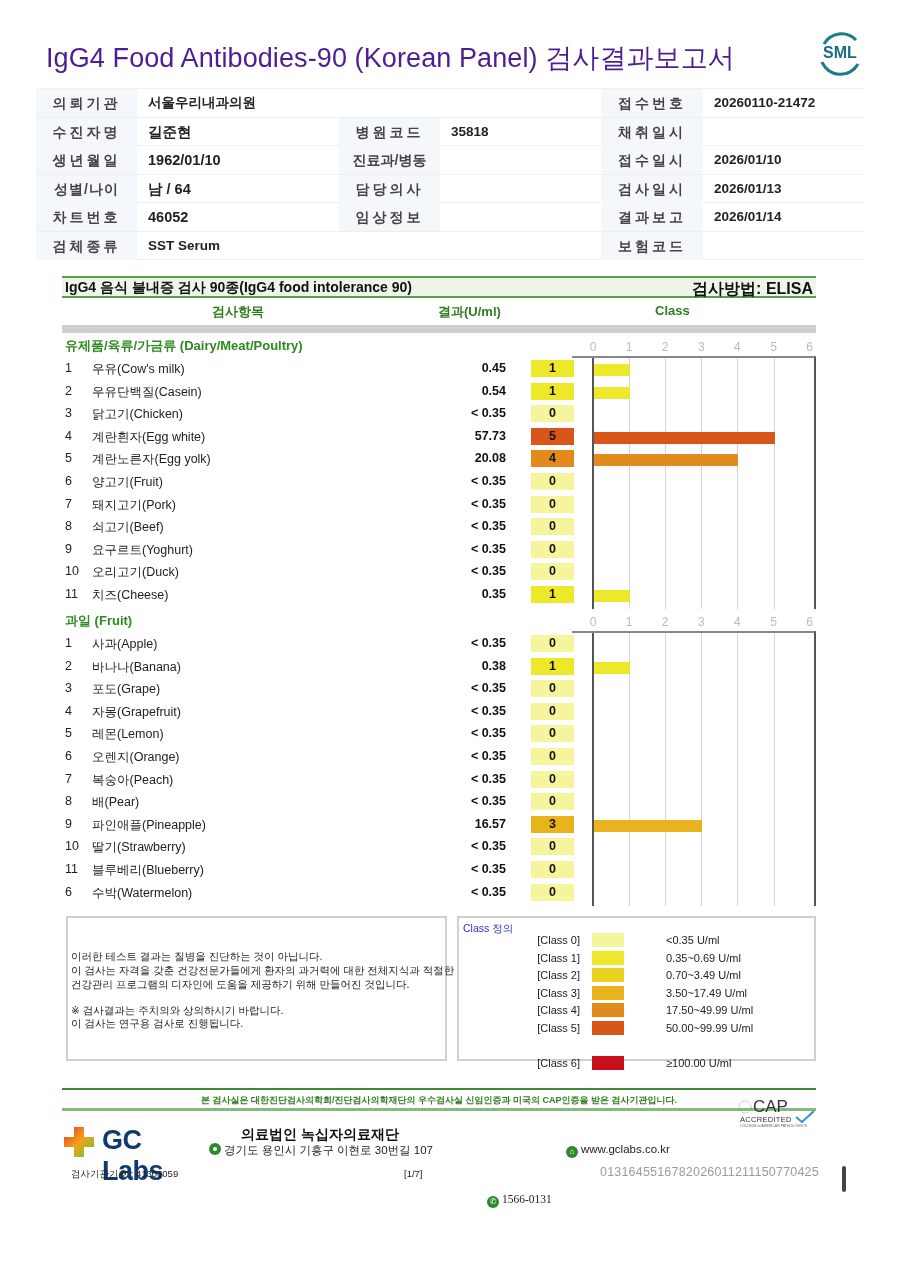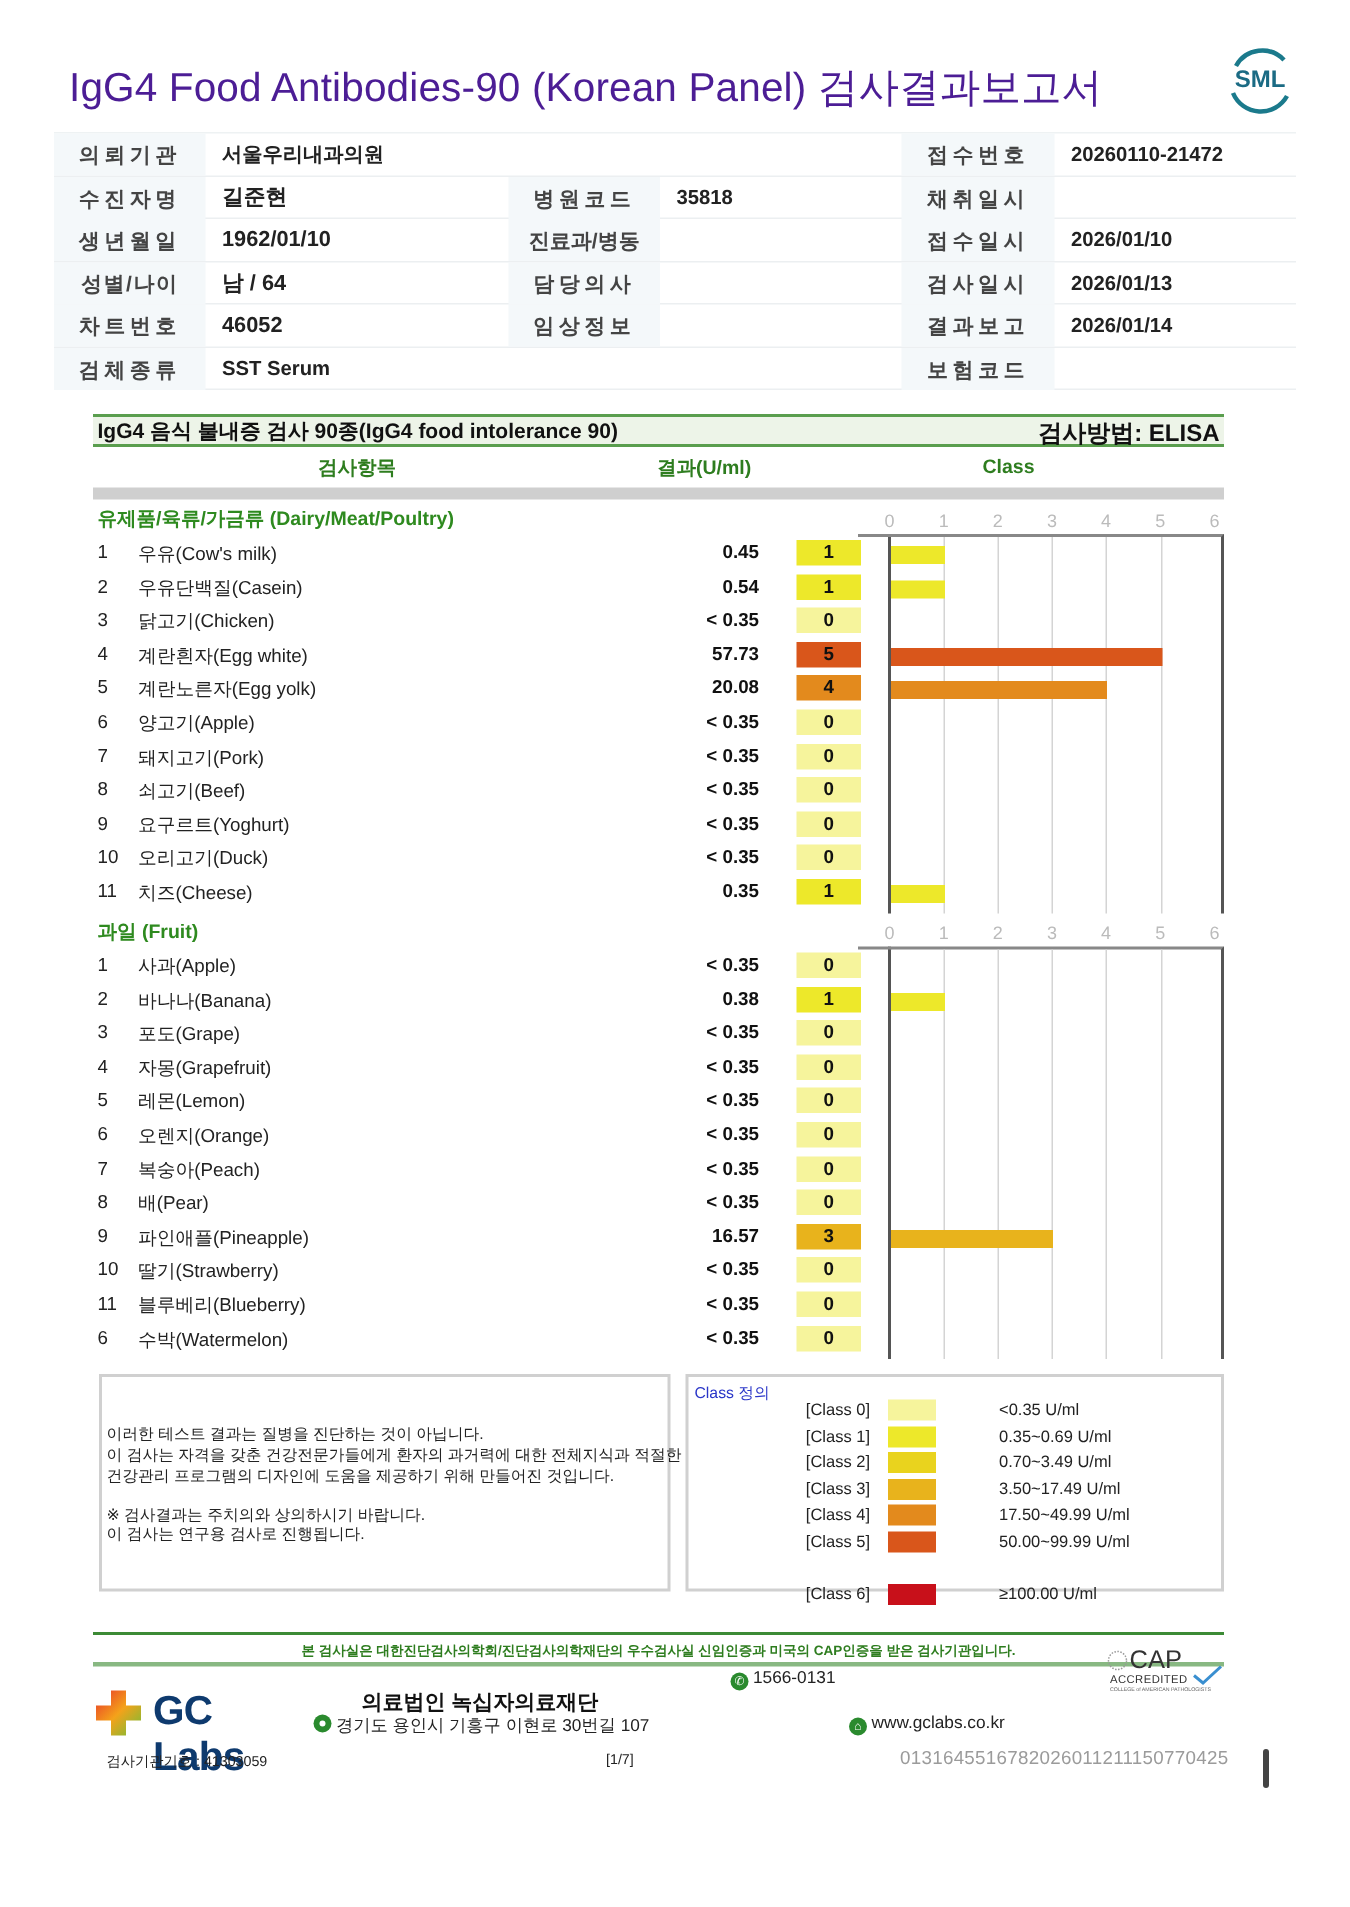--- a/index.html
+++ b/index.html
@@ -56,21 +56,21 @@
   .cert-line { position: absolute; left: 62px; top: 1088px; width: 754px; height: 23px; border-top: 2px solid #3c8a35; border-bottom: 3px solid #88b882; }
   .cert-line span { position: absolute; left: 0; width: 100%; top: 4px; text-align: center; font-size: 9px; color: #2e7d1f; font-weight: bold; }
 
   .gc-logo { position: absolute; left: 62px; top: 1125px; width: 145px; height: 36px; }
   .gc-plus { position: absolute; left: 0; top: 0; width: 34px; height: 34px; }
   .gc-text { position: absolute; left: 40px; top: 0; font-size: 27px; color: #0e3a6e; font-weight: bold; letter-spacing: -0.5px; }
   .foundation { position: absolute; left: 209px; top: 1126px; font-size: 14px; font-weight: bold; color: #111; margin-left: 32px; }
   .address { position: absolute; left: 209px; top: 1143px; font-size: 11.5px; color: #222; }
   .pin { display: inline-block; width: 12px; height: 12px; border-radius: 50%; background: #2a8a2e; vertical-align: -1px; margin-right: 3px; position: relative; }
   .pin::after { content: ""; position: absolute; left: 4px; top: 4px; width: 4px; height: 4px; background: #fff; border-radius: 50%; }
-  .phone { position: absolute; left: 487px; top: 1113px; font-size: 11.5px; color: #222; }
+  .phone { position: absolute; left: 487px; top: 1193px; font-size: 11.5px; color: #222; font-family: Liberation Serif, serif; }
   .web { position: absolute; left: 566px; top: 1143px; font-size: 11.5px; color: #222; }
   .dot-icon { display: inline-block; width: 12px; height: 12px; border-radius: 50%; background: #2a8a2e; vertical-align: -1px; margin-right: 3px; color:#fff; font-size: 8px; text-align:center; line-height:12px;}
   .cap { position: absolute; left: 737px; top: 1099px; width: 80px; height: 30px; }
   .cap .capt { position: absolute; left: 16px; top: -2px; font-size: 17px; color: #333; }
   .cap .acc { position: absolute; left: 3px; top: 16px; font-size: 7.5px; color: #333; letter-spacing: 0.3px; }
   .cap .sub { position: absolute; left: 3px; top: 25px; font-size: 3.5px; color: #666; }
   .inst-code { position: absolute; left: 71px; top: 1168px; font-size: 9.5px; color: #222; }
   .page-num { position: absolute; left: 404px; top: 1168px; font-size: 9.5px; color: #222; }
   .barcode-num { position: absolute; left: 600px; top: 1165px; font-size: 12.5px; color: #9b9b9b; letter-spacing: 0.2px; }
   .scroll-handle { position: absolute; left: 842px; top: 1166px; width: 4px; height: 26px; background: #444; border-radius: 2px; }
@@ -180,21 +180,21 @@
       <span class="cls" style="background: rgb(217, 86, 27);">5</span>
     </div>
     <div class="row" style="top: 448.4px;">
       <span class="num">5</span>
       <span class="name">계란노른자(Egg yolk)</span>
       <span class="val">20.08</span>
       <span class="cls" style="background: rgb(227, 138, 29);">4</span>
     </div>
     <div class="row" style="top: 471px;">
       <span class="num">6</span>
-      <span class="name">양고기(Apple)</span>
+      <span class="name">양고기(Fruit)</span>
       <span class="val">&lt; 0.35</span>
       <span class="cls" style="background: rgb(246, 244, 156);">0</span>
     </div>
     <div class="row" style="top: 493.6px;">
       <span class="num">7</span>
       <span class="name">돼지고기(Pork)</span>
       <span class="val">&lt; 0.35</span>
       <span class="cls" style="background: rgb(246, 244, 156);">0</span>
     </div>
     <div class="row" style="top: 516.2px;">

